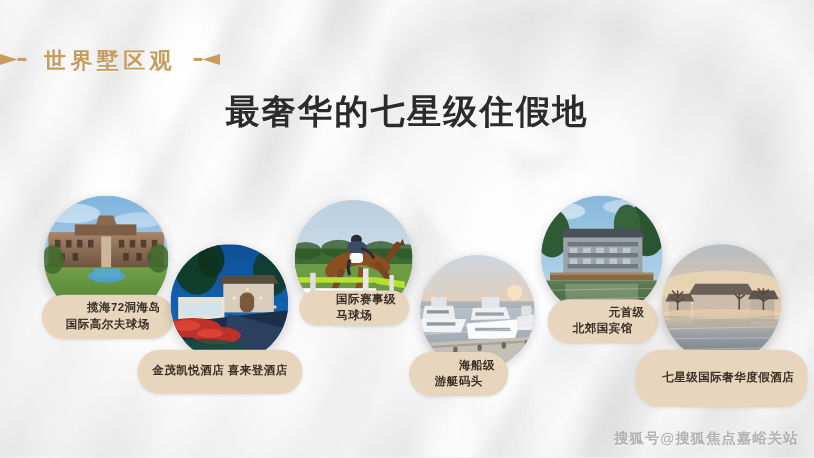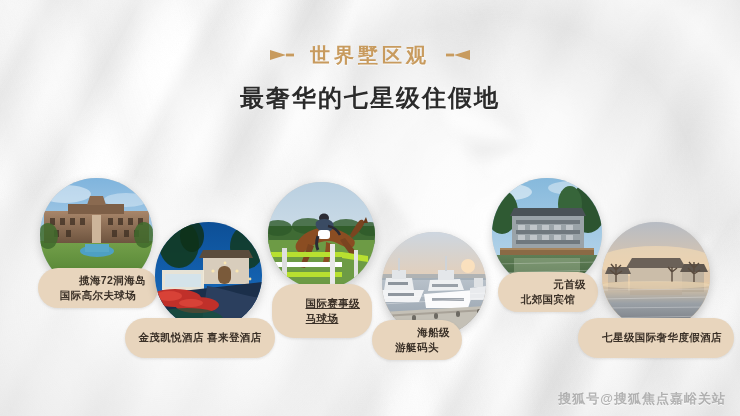--- a/index.html
+++ b/index.html
@@ -90,36 +90,36 @@
     position:absolute; inset:0;
     background:radial-gradient(ellipse at 50% 45%,
       rgba(255,255,255,0.25) 0%,
       rgba(255,255,255,0) 55%,
       rgba(205,205,205,0.22) 100%);
   }
 
   
   .eyebrow{
     position:absolute; left:0; right:0; top:42px;
-    display:flex; align-items:center; justify-content:center; gap:14px;
+    display:flex; align-items:center; justify-content:flex-start; gap:14px;
     z-index:6;
   }
   .eyebrow .tri{ display:block; }
   .eyebrow .txt{
     font-size:20px; font-weight:700; letter-spacing:4px;
     color:#c89b5e;
     text-shadow:0 1px 1px rgba(255,255,255,.8);
   }
   .headline{
     position:absolute; left:0; right:0; top:82px;
     text-align:center; z-index:6;
     color:#2b2b2b;
   }
   .headline .l1{
-    font-size:24px; font-weight:700; letter-spacing:2px; line-height:1.3;
+    font-size:31px; font-weight:700; letter-spacing:2px; line-height:1.3;
     text-shadow:0 1px 1px rgba(255,255,255,.7);
   }
   .headline .l2{
     font-size:25px; font-weight:700; letter-spacing:1px; line-height:1.3;
     margin-top:5px;
     text-shadow:0 1px 1px rgba(255,255,255,.7);
   }
 
   
   .gallery{ position:absolute; inset:0; z-index:5; }
@@ -322,21 +322,21 @@
 
           <rect x="0" y="70" width="74" height="5" fill="#b8e030"></rect>
           <rect x="0" y="80" width="74" height="5" fill="#ffffff"></rect>
           <rect x="0" y="90" width="74" height="5" fill="#b8e030"></rect>
           <rect x="62" y="62" width="5" height="45" fill="#e8e8e8"></rect>
           <rect x="14" y="66" width="5" height="41" fill="#dedede"></rect>
           <polygon points="74,70 100,74 100,80 74,76" fill="#b8e030"></polygon>
           <rect x="86" y="68" width="4" height="39" fill="#e2e2e2"></rect>
         </svg>
       </div>
-      <div class="pill" style="left:272px; top:284px; width:100px; height:54px;text-decoration:underline;">
+      <div class="pill" style="left:272px; top:264px; width:100px; height:32px;">
         <span class="r1">国际赛事级</span>
         <span class="r2">马球场</span>
       </div>
     </div>
 
     <div class="item">
       <div class="circle" style="left:382px; top:232px; width:104px; height:104px;">
         <svg viewBox="0 0 104 104" preserveAspectRatio="xMidYMid slice">
           <defs>
             <linearGradient id="g4sky" x1="0" y1="0" x2="0" y2="1">
@@ -497,21 +497,21 @@
           </g>
           <g stroke="#ffffff" stroke-width="1" opacity=".28">
             <path d="M0,68 L108,67" fill="none"></path>
               <path d="M0,77 L108,75" fill="none"></path>
             <path d="M0,86 L108,85" fill="none"></path>
               <path d="M0,96 L108,94" fill="none"></path>
           </g>
           <ellipse cx="54" cy="63" rx="55" ry="4" fill="#f7e0bb" opacity=".45"></ellipse>
         </svg>
       </div>
-      <div class="pill" style="left:578px; top:318px; width:156px; height:40px;gap:18px;">
+      <div class="pill" style="left:578px; top:318px; width:156px; height:52px;gap:18px;">
         <span class="r1">七星级国际奢华度假酒店</span>
       </div>
     </div>
 
   </div>
 
   <div class="watermark">搜狐号@搜狐焦点嘉峪关站</div>
 </div>
 
 </body></html>

